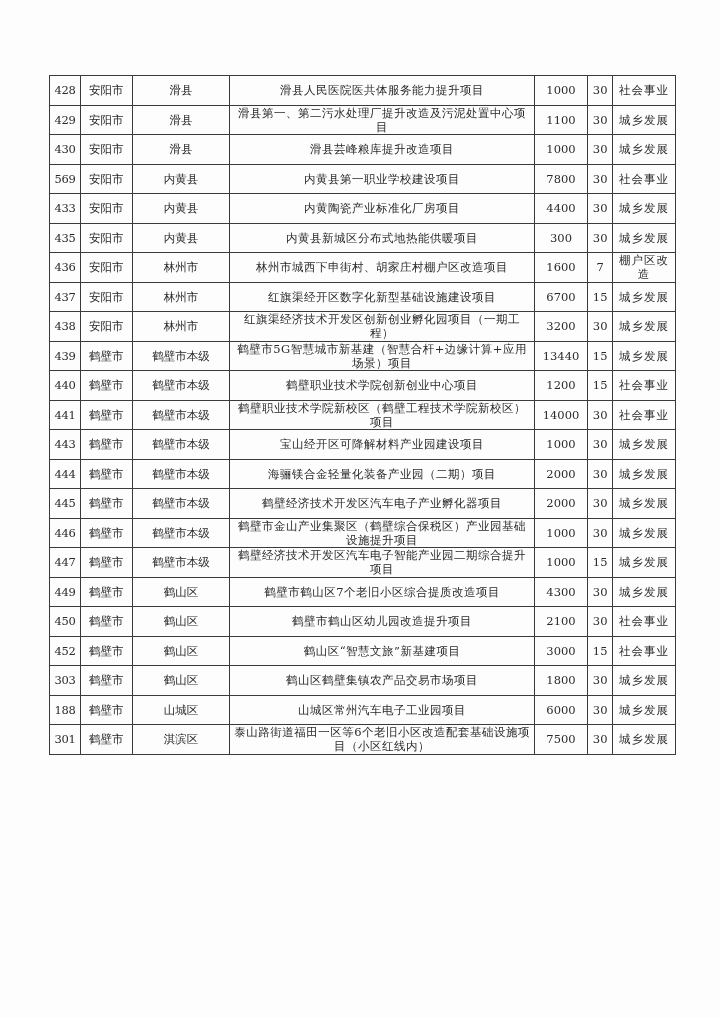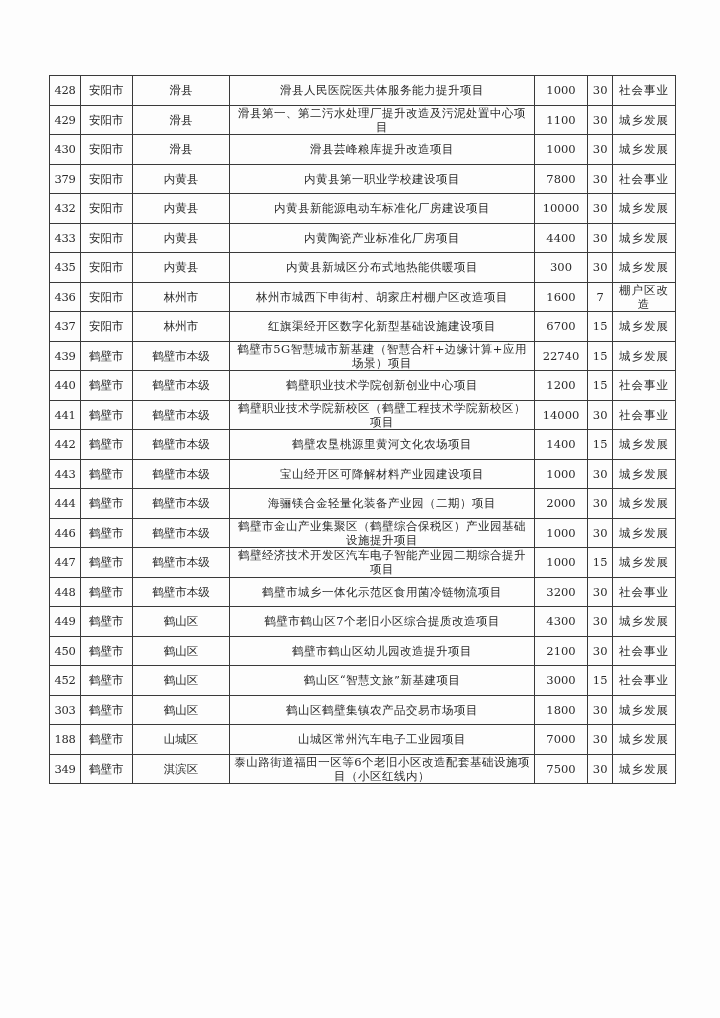--- a/index.html
+++ b/index.html
@@ -66,36 +66,27 @@
         <tr>
           <td class="no">430</td>
           <td class="city">安阳市</td>
           <td class="county">滑县</td>
           <td class="name">滑县芸峰粮库提升改造项目</td>
           <td class="amt">1000</td>
           <td class="yrs">30</td>
           <td class="cat">城乡发展</td>
         </tr>
         <tr>
-          <td class="no">379</td>
+          <td class="no">569</td>
           <td class="city">安阳市</td>
           <td class="county">内黄县</td>
           <td class="name">内黄县第一职业学校建设项目</td>
           <td class="amt">7800</td>
           <td class="yrs">30</td>
           <td class="cat">社会事业</td>
-        </tr>
-        <tr>
-          <td class="no">432</td>
-          <td class="city">安阳市</td>
-          <td class="county">内黄县</td>
-          <td class="name">内黄县新能源电动车标准化厂房建设项目</td>
-          <td class="amt">10000</td>
-          <td class="yrs">30</td>
-          <td class="cat">城乡发展</td>
         </tr>
         <tr>
           <td class="no">433</td>
           <td class="city">安阳市</td>
           <td class="county">内黄县</td>
           <td class="name">内黄陶瓷产业标准化厂房项目</td>
           <td class="amt">4400</td>
           <td class="yrs">30</td>
           <td class="cat">城乡发展</td>
         </tr>
@@ -120,25 +111,34 @@
         <tr>
           <td class="no">437</td>
           <td class="city">安阳市</td>
           <td class="county">林州市</td>
           <td class="name">红旗渠经开区数字化新型基础设施建设项目</td>
           <td class="amt">6700</td>
           <td class="yrs">15</td>
           <td class="cat">城乡发展</td>
         </tr>
         <tr>
+          <td class="no">438</td>
+          <td class="city">安阳市</td>
+          <td class="county">林州市</td>
+          <td class="name">红旗渠经济技术开发区创新创业孵化园项目（一期工程）</td>
+          <td class="amt">3200</td>
+          <td class="yrs">30</td>
+          <td class="cat">城乡发展</td>
+        </tr>
+        <tr>
           <td class="no">439</td>
           <td class="city">鹤壁市</td>
           <td class="county">鹤壁市本级</td>
           <td class="name">鹤壁市5G智慧城市新基建（智慧合杆+边缘计算+应用场景）项目</td>
-          <td class="amt">22740</td>
+          <td class="amt">13440</td>
           <td class="yrs">15</td>
           <td class="cat">城乡发展</td>
         </tr>
         <tr>
           <td class="no">440</td>
           <td class="city">鹤壁市</td>
           <td class="county">鹤壁市本级</td>
           <td class="name">鹤壁职业技术学院创新创业中心项目</td>
           <td class="amt">1200</td>
           <td class="yrs">15</td>
@@ -147,72 +147,63 @@
         <tr>
           <td class="no">441</td>
           <td class="city">鹤壁市</td>
           <td class="county">鹤壁市本级</td>
           <td class="name">鹤壁职业技术学院新校区（鹤壁工程技术学院新校区）项目</td>
           <td class="amt">14000</td>
           <td class="yrs">30</td>
           <td class="cat">社会事业</td>
         </tr>
         <tr>
-          <td class="no">442</td>
-          <td class="city">鹤壁市</td>
-          <td class="county">鹤壁市本级</td>
-          <td class="name">鹤壁农垦桃源里黄河文化农场项目</td>
-          <td class="amt">1400</td>
-          <td class="yrs">15</td>
-          <td class="cat">城乡发展</td>
-        </tr>
-        <tr>
           <td class="no">443</td>
           <td class="city">鹤壁市</td>
           <td class="county">鹤壁市本级</td>
           <td class="name">宝山经开区可降解材料产业园建设项目</td>
           <td class="amt">1000</td>
           <td class="yrs">30</td>
           <td class="cat">城乡发展</td>
         </tr>
         <tr>
           <td class="no">444</td>
           <td class="city">鹤壁市</td>
           <td class="county">鹤壁市本级</td>
           <td class="name">海骊镁合金轻量化装备产业园（二期）项目</td>
           <td class="amt">2000</td>
           <td class="yrs">30</td>
           <td class="cat">城乡发展</td>
         </tr>
         <tr>
+          <td class="no">445</td>
+          <td class="city">鹤壁市</td>
+          <td class="county">鹤壁市本级</td>
+          <td class="name">鹤壁经济技术开发区汽车电子产业孵化器项目</td>
+          <td class="amt">2000</td>
+          <td class="yrs">30</td>
+          <td class="cat">城乡发展</td>
+        </tr>
+        <tr>
           <td class="no">446</td>
           <td class="city">鹤壁市</td>
           <td class="county">鹤壁市本级</td>
           <td class="name">鹤壁市金山产业集聚区（鹤壁综合保税区）产业园基础设施提升项目</td>
           <td class="amt">1000</td>
           <td class="yrs">30</td>
           <td class="cat">城乡发展</td>
         </tr>
         <tr>
           <td class="no">447</td>
           <td class="city">鹤壁市</td>
           <td class="county">鹤壁市本级</td>
           <td class="name">鹤壁经济技术开发区汽车电子智能产业园二期综合提升项目</td>
           <td class="amt">1000</td>
           <td class="yrs">15</td>
           <td class="cat">城乡发展</td>
-        </tr>
-        <tr>
-          <td class="no">448</td>
-          <td class="city">鹤壁市</td>
-          <td class="county">鹤壁市本级</td>
-          <td class="name">鹤壁市城乡一体化示范区食用菌冷链物流项目</td>
-          <td class="amt">3200</td>
-          <td class="yrs">30</td>
-          <td class="cat">社会事业</td>
         </tr>
         <tr>
           <td class="no">449</td>
           <td class="city">鹤壁市</td>
           <td class="county">鹤山区</td>
           <td class="name">鹤壁市鹤山区7个老旧小区综合提质改造项目</td>
           <td class="amt">4300</td>
           <td class="yrs">30</td>
           <td class="cat">城乡发展</td>
         </tr>
@@ -241,26 +232,26 @@
           <td class="name">鹤山区鹤壁集镇农产品交易市场项目</td>
           <td class="amt">1800</td>
           <td class="yrs">30</td>
           <td class="cat">城乡发展</td>
         </tr>
         <tr>
           <td class="no">188</td>
           <td class="city">鹤壁市</td>
           <td class="county">山城区</td>
           <td class="name">山城区常州汽车电子工业园项目</td>
-          <td class="amt">7000</td>
-          <td class="yrs">30</td>
-          <td class="cat">城乡发展</td>
-        </tr>
-        <tr>
-          <td class="no">349</td>
+          <td class="amt">6000</td>
+          <td class="yrs">30</td>
+          <td class="cat">城乡发展</td>
+        </tr>
+        <tr>
+          <td class="no">301</td>
           <td class="city">鹤壁市</td>
           <td class="county">淇滨区</td>
           <td class="name">泰山路街道福田一区等6个老旧小区改造配套基础设施项目（小区红线内）</td>
           <td class="amt">7500</td>
           <td class="yrs">30</td>
           <td class="cat">城乡发展</td>
         </tr>
       </tbody>
   </table>
 </div>

